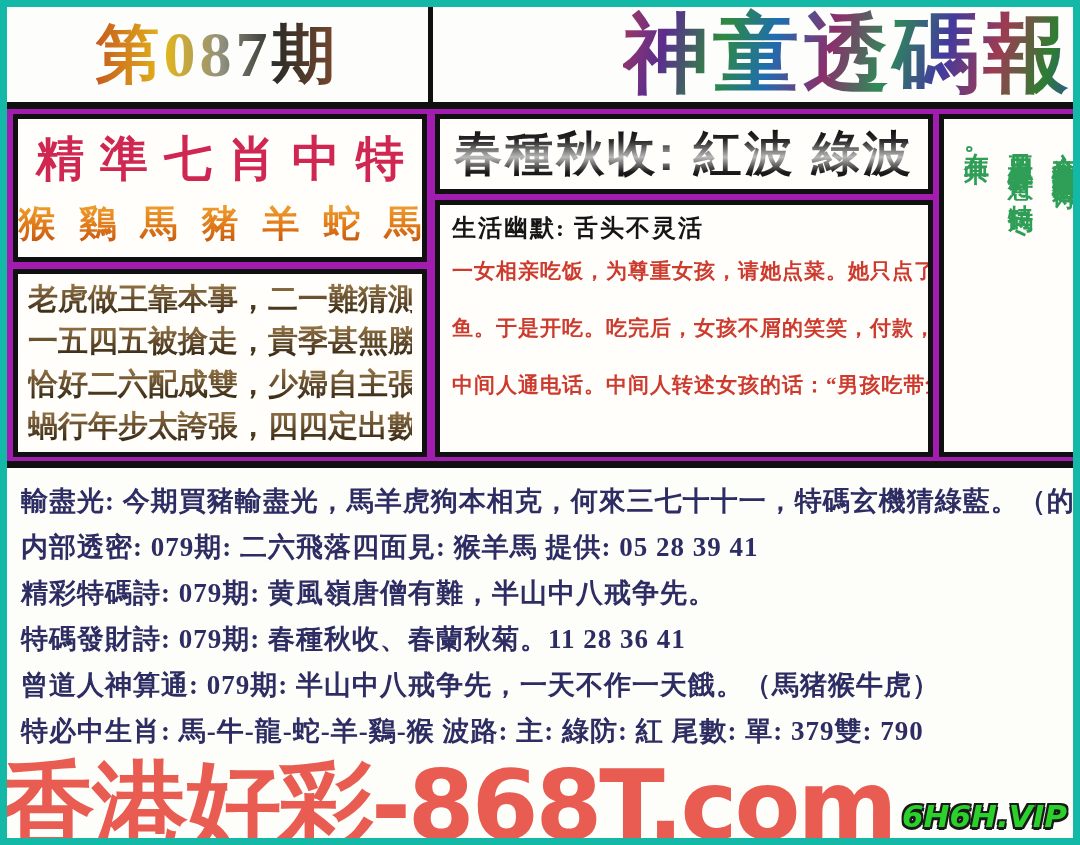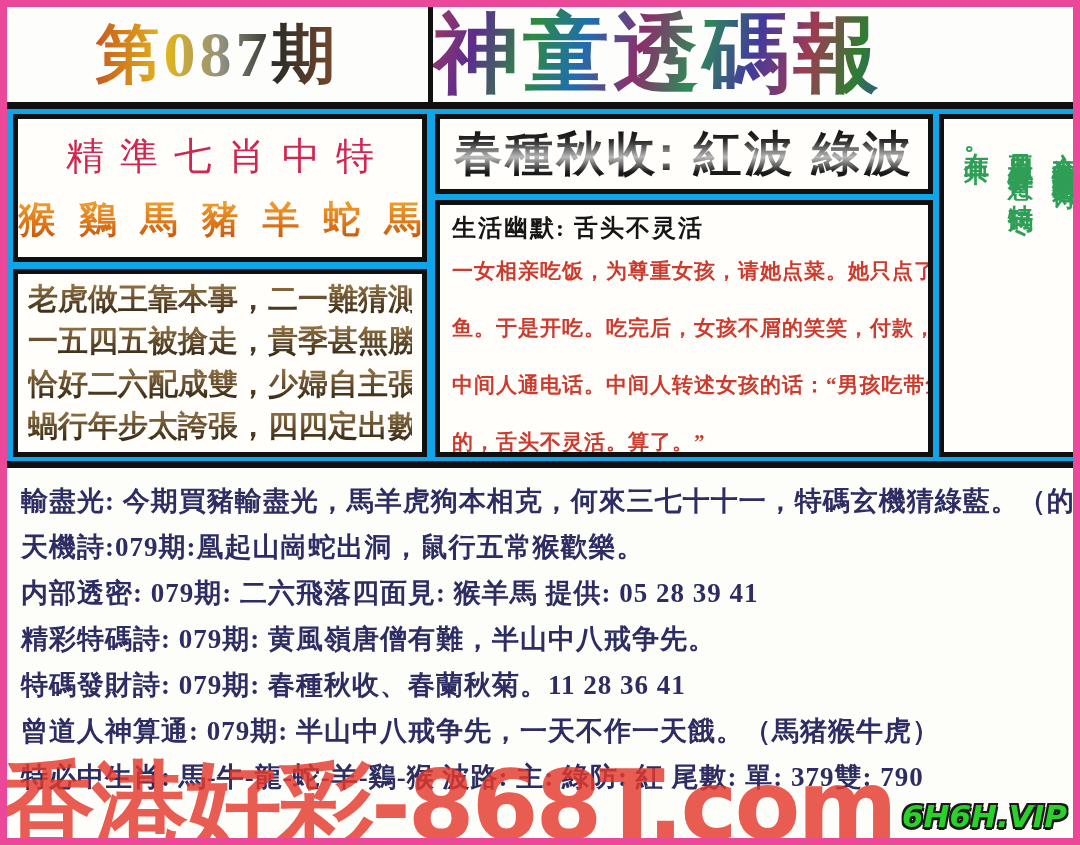--- a/index.html
+++ b/index.html
@@ -1,41 +1,41 @@
 <!DOCTYPE html>
 <html><head>
 <meta charset="utf-8">
 <style>
   * { margin:0; padding:0; box-sizing:border-box; }
   body { background:#e8e8e8; font-family:"Liberation Serif", serif; }
   .page {
-    position:relative; width:1080px; height:845px; background:#0ea5e9;
-    border:7px solid #ec4899; overflow:hidden;
+    position:relative; width:1080px; height:845px; background:#a21caf;
+    border:7px solid #14b8a6; overflow:hidden;
   }
   
   .top-band { display:flex; height:102px; border-bottom:7px solid #101010; background:#fdfdfb; }
   .issue-cell { width:426px; display:flex; align-items:center; justify-content:center; border-right:5px solid #101010; }
   .issue-text {
     font-size:64px; font-weight:bold; letter-spacing:4px;
     background:linear-gradient(90deg,#c75b1e 0%,#e3b61a 28%,#8f8f80 52%,#2c2c28 74%,#7c4a2e 100%);
     -webkit-background-clip:text; background-clip:text; color:transparent;
   }
-  .masthead { flex:1; display:flex; align-items:center; justify-content:flex-start; }
+  .masthead { flex:1; display:flex; align-items:center; justify-content:flex-end; }
   .masthead-text {
     font-size:86px; font-weight:bold; letter-spacing:4px; font-family:"Liberation Sans",sans-serif;
     background:linear-gradient(105deg,#a8395f 0%,#5b2d8e 11%,#2e8b3f 23%,#1f6db0 34%,#8b2f6b 46%,#2e8b57 58%,#433a9e 70%,#9e3b52 81%,#2e7d32 92%,#2f4fa0 100%);
     -webkit-background-clip:text; background-clip:text; color:transparent;
   }
   
   .main { display:flex; height:352px; }
   .col-left { width:424px; padding:5px 4px 4px 6px; display:flex; flex-direction:column; gap:7px; }
   .box { border:5px solid #101010; background:#fffefb; }
   .seven-xiao-box { height:148px; display:flex; flex-direction:column; justify-content:space-evenly; align-items:center; }
   .seven-heading {
-    font-size:38px; font-weight:normal; color:#cf2752; letter-spacing:16px; text-indent:16px; white-space:nowrap;
+    font-size:48px; font-weight:bold; color:#cf2752; letter-spacing:16px; text-indent:16px; white-space:nowrap;
   }
   .zodiac-row {
     font-size:37px; font-weight:bold; letter-spacing:24px; text-indent:24px; white-space:nowrap;
     font-family:"Liberation Sans",sans-serif;
     background:linear-gradient(180deg,#f2aa36 0%,#e07818 55%,#b84c10 100%);
     -webkit-background-clip:text; background-clip:text; color:transparent;
   }
   .poem-box { flex:1; display:flex; flex-direction:column; justify-content:space-evenly; padding:4px 10px; }
   .poem-line {
     font-size:30px; font-weight:bold; white-space:nowrap; font-family:"Liberation Sans",sans-serif;
@@ -104,39 +104,37 @@
 
     <div class="col-mid">
       <div class="box wave-box">
         <span class="wave-heading">春種秋收: 紅波 綠波</span>
       </div>
       <div class="box joke-box">
         <div class="joke-title">生活幽默: 舌头不灵活</div>
         <div class="joke-line">一女相亲吃饭，为尊重女孩，请她点菜。她只点了一个：一大盘带</div>
         <div class="joke-line">鱼。于是开吃。吃完后，女孩不屑的笑笑，付款，走人。第二天，跟</div>
         <div class="joke-line">中间人通电话。中间人转述女孩的话：“男孩吃带鱼吐的刺乱七八糟</div>
-        <div class="joke-line">的，舌头不灵活。算了。”</div>
       </div>
     </div>
 
     <div class="col-right">
       <div class="box vertical-box">
         <div class="vertical-text">
           <div class="v-line">六合神童特别奉献透码诗</div>
           <div class="v-line">只要用心解开诗意，特码尽</div>
           <div class="v-line">在其中。</div>
         </div>
       </div>
     </div>
 
   </div>
 
   <div class="bottom-box">
     <div class="b-line">輸盡光: 今期買豬輸盡光，馬羊虎狗本相克，何來三七十十一，特碼玄機猜綠藍。（的）</div>
-    <div class="b-line">天機詩:079期:凰起山崗蛇出洞，鼠行五常猴歡樂。</div>
     <div class="b-line">内部透密: 079期: 二六飛落四面見: 猴羊馬 提供: 05 28 39 41</div>
     <div class="b-line">精彩特碼詩: 079期: 黄風嶺唐僧有難，半山中八戒争先。</div>
     <div class="b-line">特碼發財詩: 079期: 春種秋收、春蘭秋菊。11 28 36 41</div>
     <div class="b-line">曾道人神算通: 079期: 半山中八戒争先，一天不作一天餓。（馬猪猴牛虎）</div>
     <div class="b-line">特必中生肖: 馬-牛-龍-蛇-羊-鷄-猴 波路: 主: 綠防: 紅 尾數: 單: 379雙: 790</div>
 
     <div class="watermark">香港好彩-868T.com</div>
     <div class="site-badge">6H6H.VIP</div>
   </div>
 

